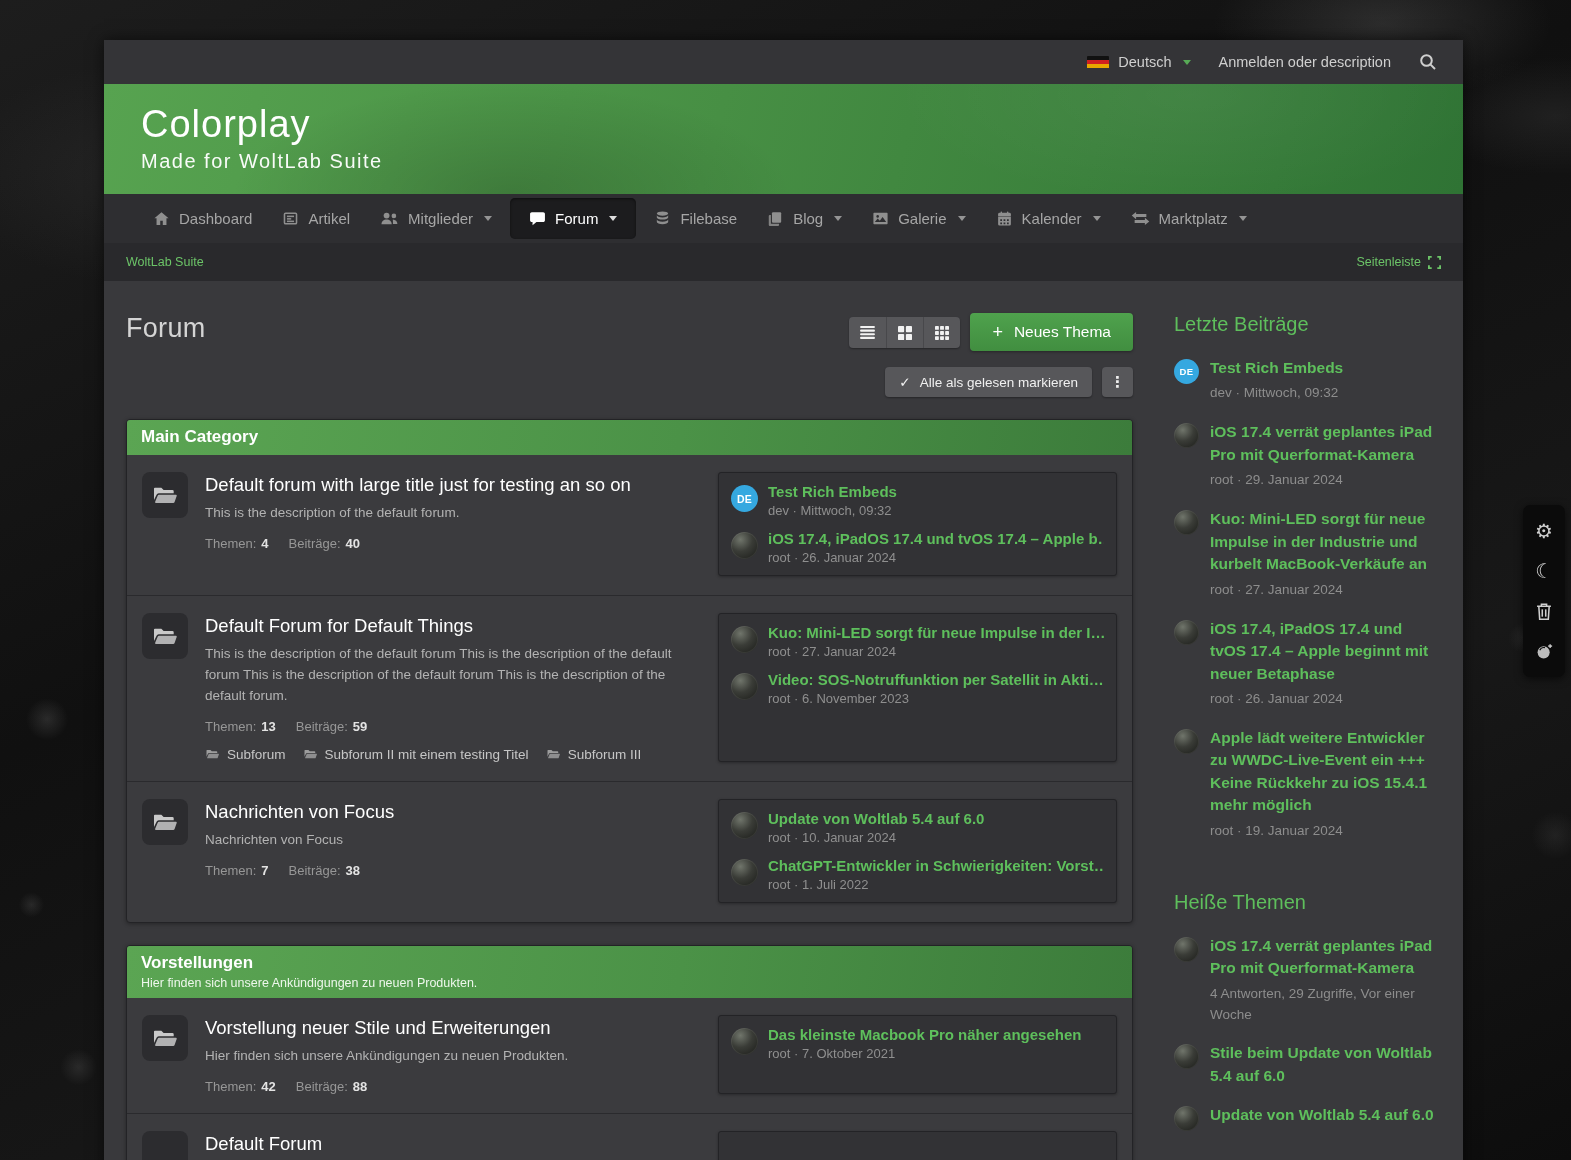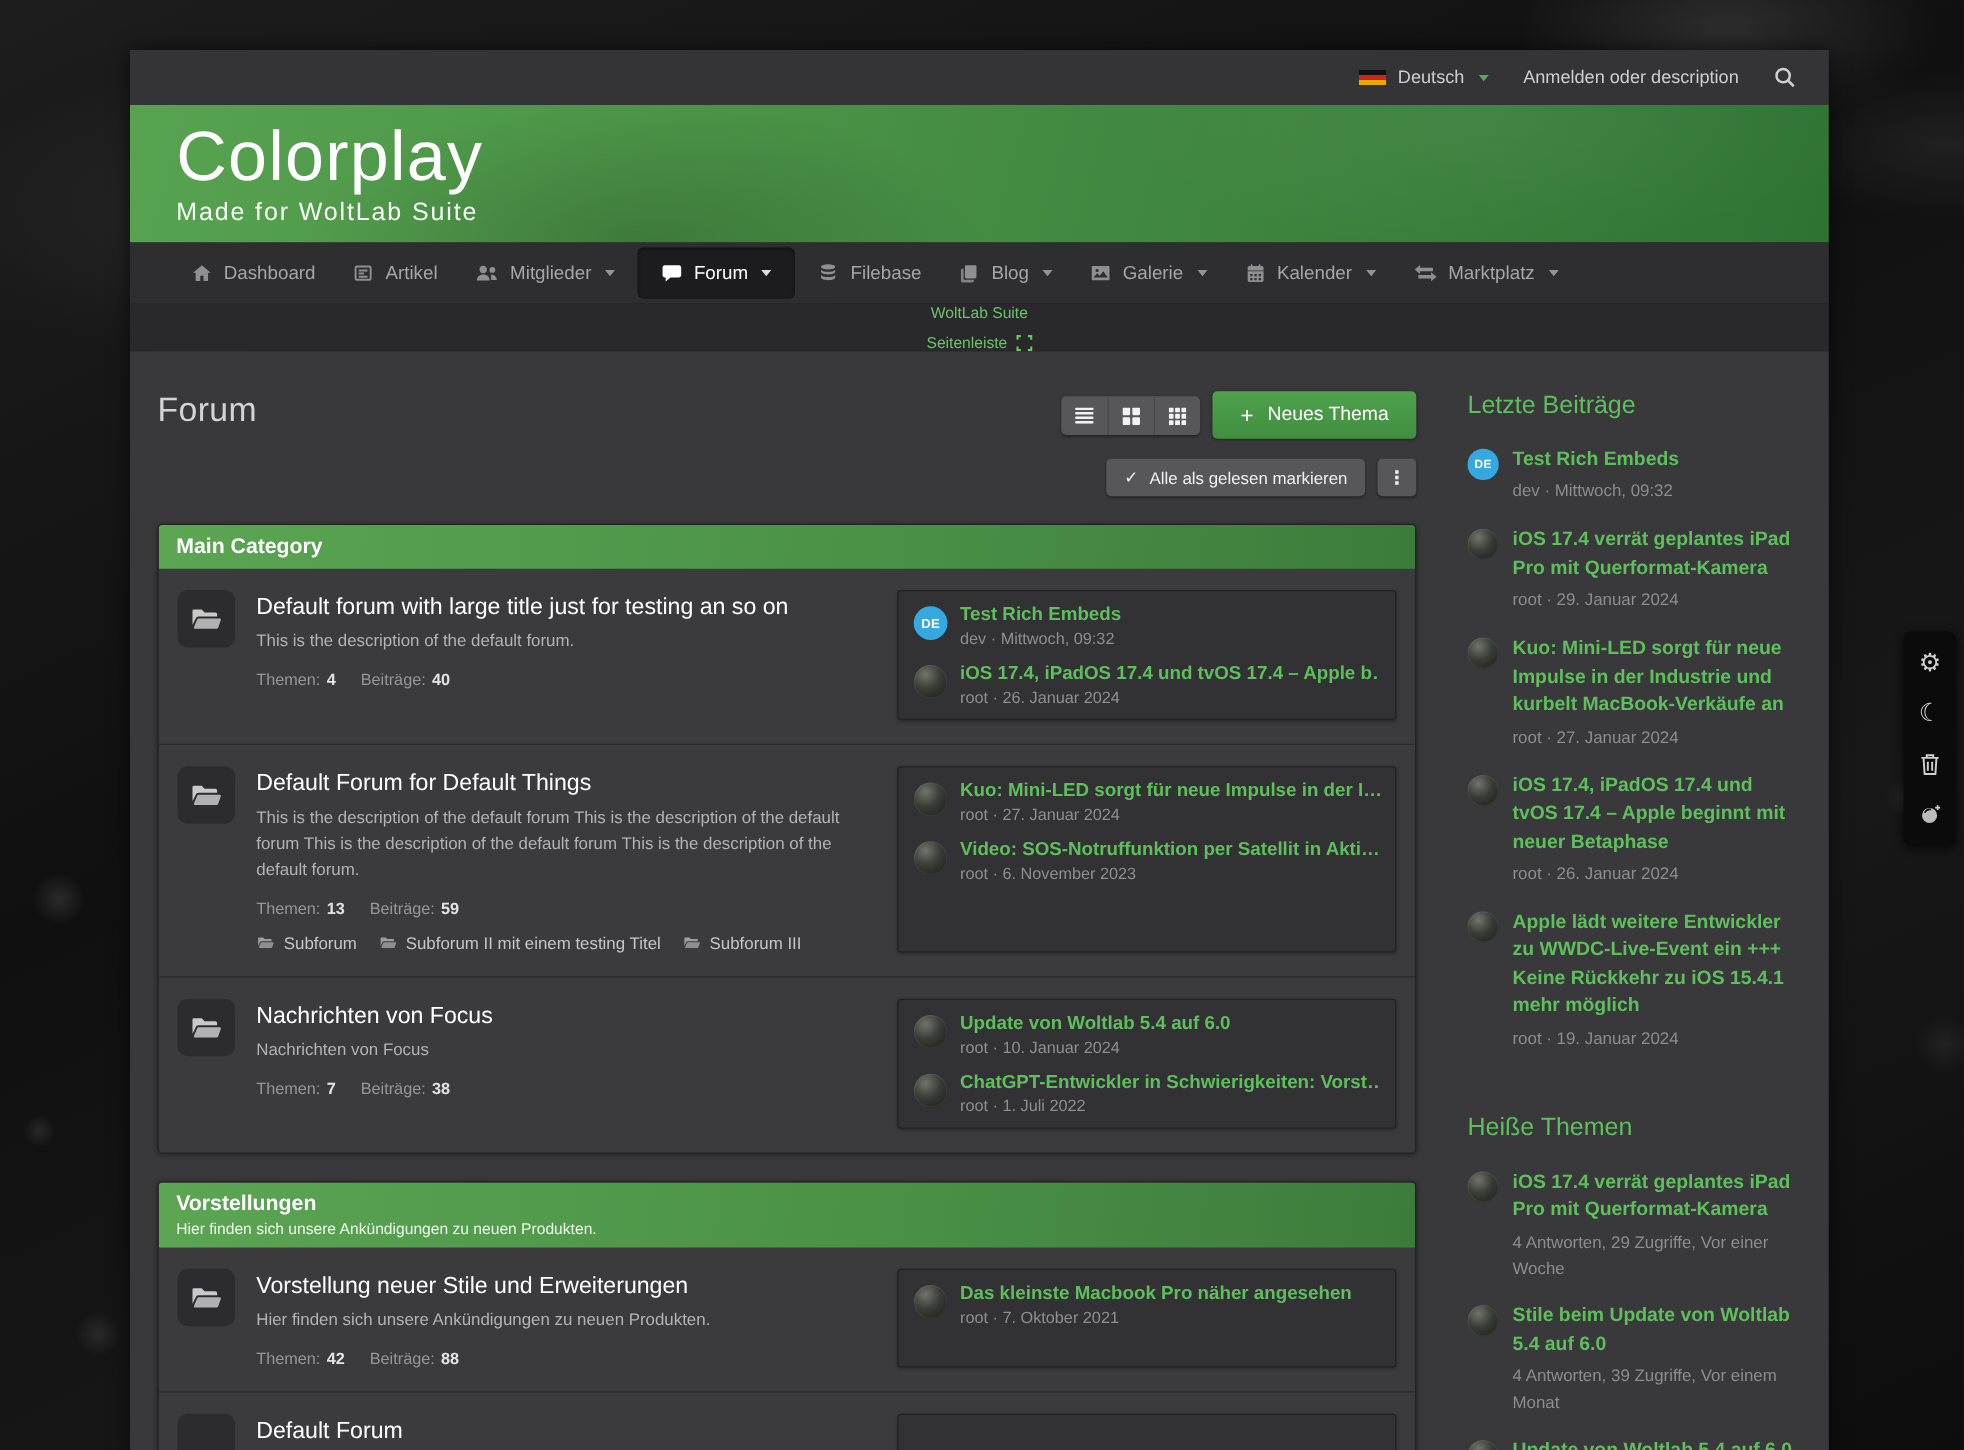--- a/index.html
+++ b/index.html
@@ -33,32 +33,32 @@
   .icon svg { display:block; }
 
   
   .masthead {
     height:110px; color:#fff; padding-left:37px; display:flex; flex-direction:column; justify-content:center;
     background-image:
       radial-gradient(ellipse 500px 180px at 80% 10%, rgba(255,255,255,.05), transparent 60%),
       radial-gradient(ellipse 400px 160px at 30% 100%, rgba(0,0,0,.18), transparent 70%),
       linear-gradient(105deg,#57a350 0%, #478f44 45%, #2f7334 100%);
   }
-  .logo { font-size:56px; font-weight:200; letter-spacing:1px; line-height:1.05; }
+  .logo { font-size:38px; font-weight:200; letter-spacing:1px; line-height:1.05; }
   .tagline { font-size:20px; font-weight:300; letter-spacing:1.5px; margin-top:5px; opacity:.96; }
 
   
   .nav { height:49px; background:#2e2e31; display:flex; align-items:center; padding:0 34px; color:#a6a6a6; }
   .nav-item { display:flex; align-items:center; gap:9px; padding:0 15px; height:49px; font-size:15px; cursor:pointer; white-space:nowrap; }
   .nav-item .icon { color:#8f8f8f; }
   .nav-item.active { background:#1c1c1e; border-radius:5px; color:#fff; height:41px; padding:0 19px; margin:0 3px; box-shadow:inset 0 1px 3px rgba(0,0,0,.5); }
   .nav-item.active .icon { color:#fff; }
 
   
-  .crumbs { height:38px; background:#29292c; display:flex; align-items:center; justify-content:space-between; padding:0 22px; font-size:12.5px; color:#6cc468;flex-direction:column; }
+  .crumbs { height:38px; background:#29292c; display:flex; align-items:center; justify-content:space-between; padding:0 22px; font-size:12.5px; color:#6cc468; }
   .crumb-right { display:flex; align-items:center; gap:7px; cursor:pointer; }
 
   
   .content { background:#39393c; display:flex; gap:41px; padding:22px 23px 34px 22px; align-items:flex-start; }
   .main { width:1007px; flex:none; }
   .page-head { display:flex; justify-content:space-between; align-items:flex-start; padding-top:10px; }
   h1.page-title { font-size:27px; font-weight:400; color:#d4d4d4; letter-spacing:.3px; }
   .head-controls { display:flex; flex-direction:column; align-items:flex-end; gap:16px; }
   .controls-row { display:flex; gap:10px; align-items:flex-start; }
   .seg-group { display:flex; background:#57575a; border-radius:4px; overflow:hidden; height:31px; margin-top:4px; box-shadow:0 1px 2px rgba(0,0,0,.35); }
@@ -529,21 +529,20 @@
           <span class="avatar photo"></span>
           <div class="side-body">
             <div class="side-title">iOS 17.4 verrät geplantes iPad Pro mit Querformat-Kamera</div>
             <div class="side-meta">4 Antworten, 29 Zugriffe, Vor einer Woche</div>
           </div>
         </div>
         <div class="side-item">
           <span class="avatar photo"></span>
           <div class="side-body">
             <div class="side-title">Stile beim Update von Woltlab 5.4 auf 6.0</div>
-            <div class="side-meta">4 Antworten, 39 Zugriffe, Vor einem Monat</div>
           </div>
         </div>
         <div class="side-item">
           <span class="avatar photo"></span>
           <div class="side-body">
             <div class="side-title">Update von Woltlab 5.4 auf 6.0</div>
 
           </div>
         </div>
 

